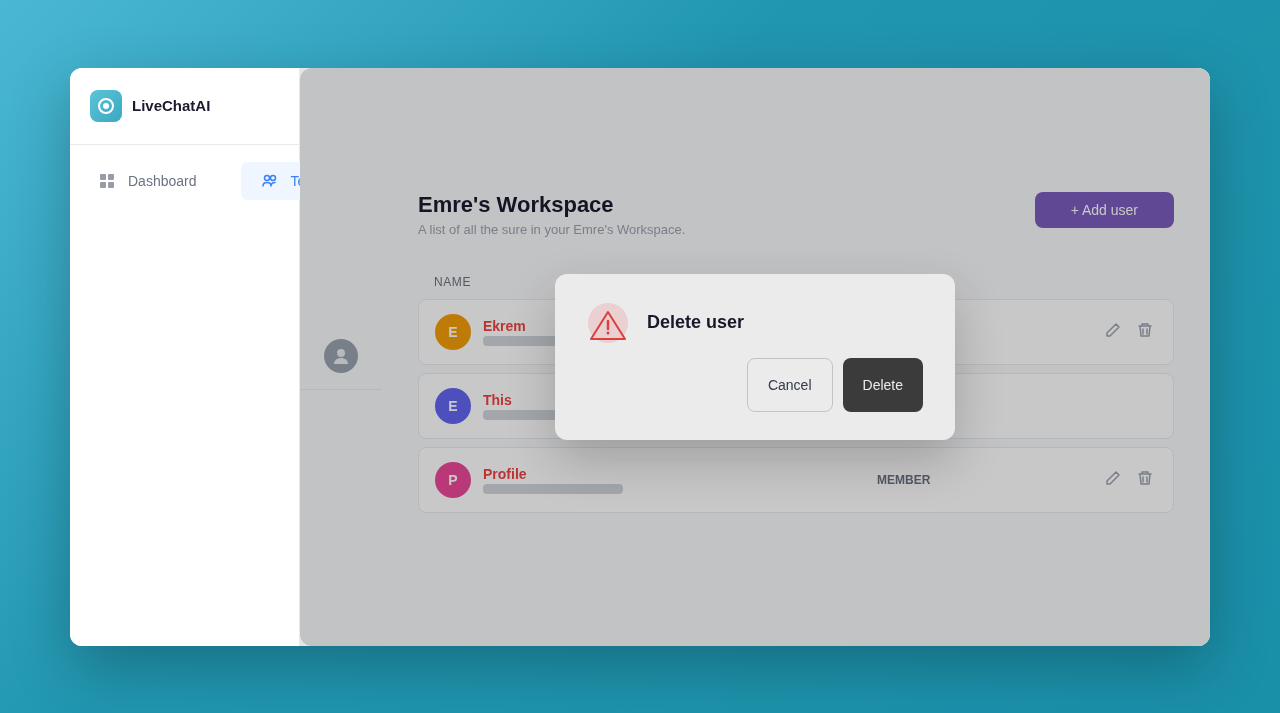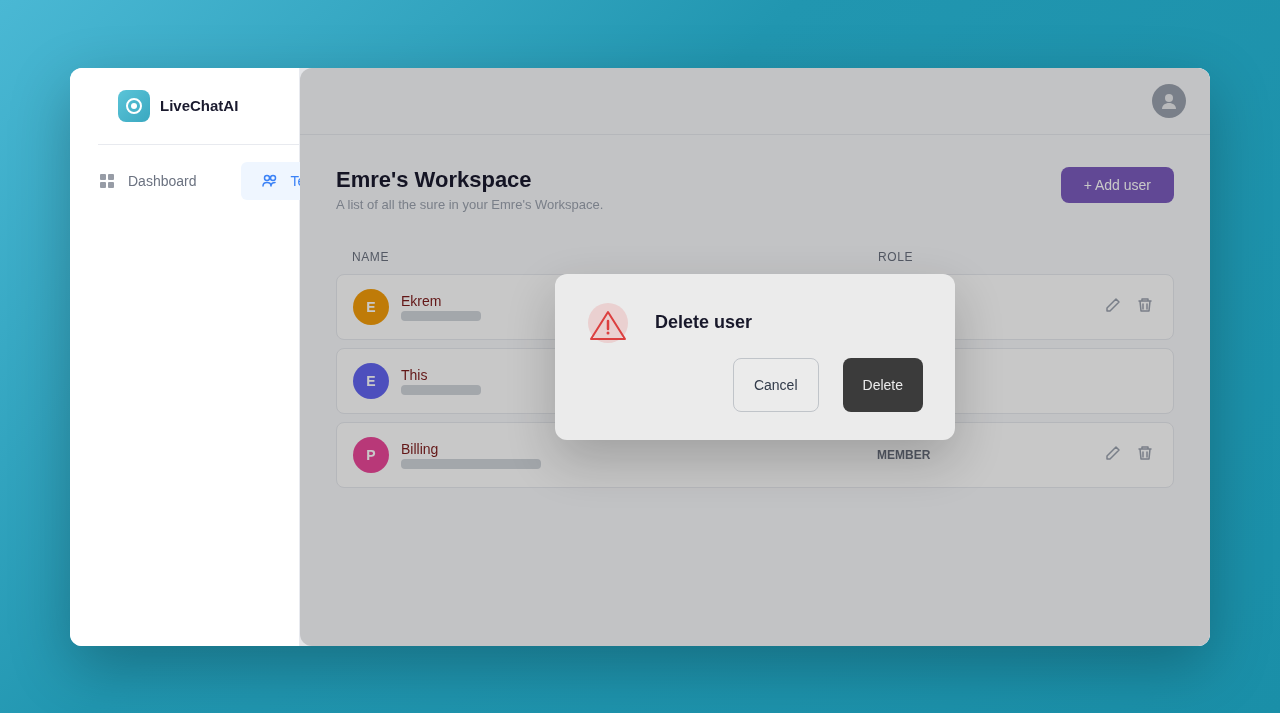--- a/index.html
+++ b/index.html
@@ -36,21 +36,20 @@
       padding: 0;
       flex-shrink: 0;
     }
 
     .sidebar-logo {
       display: flex;
       align-items: center;
       gap: 10px;
       padding: 22px 20px;
       border-bottom: 1px solid #e8eaef;
-      margin-left: 28px;
     }
 
     .logo-icon {
       width: 32px;
       height: 32px;
       background: linear-gradient(135deg, #5bc4d8, #3aa8c0);
       border-radius: 8px;
       display: flex;
       align-items: center;
       justify-content: center;
@@ -98,23 +97,24 @@
       align-items: center;
       justify-content: center;
       flex-shrink: 0;
     }
 
     
     .main-content {
       flex: 1;
       background: #f8f9fc;
       display: flex;
-      flex-direction: column;
+      flex-direction: row;
       position: relative;
       filter: brightness(0.92);
+      align-items: center;
     }
 
     .main-header {
       display: flex;
       align-items: center;
       justify-content: flex-end;
       padding: 16px 24px;
       background: #f8f9fc;
       border-bottom: 1px solid #e8eaef;
     }
@@ -158,21 +158,21 @@
     }
 
     .add-user-btn {
       display: flex;
       align-items: center;
       gap: 6px;
       background: #7c5cbf;
       color: white;
       border: none;
       border-radius: 8px;
-      padding: 10px 23px;
+      padding: 10px 36px;
       font-size: 14px;
       font-weight: 500;
       cursor: pointer;
     }
 
     .table-header {
       display: grid;
       grid-template-columns: 1fr 200px 80px;
       padding: 10px 16px;
       font-size: 12px;
@@ -207,22 +207,22 @@
       align-items: center;
       justify-content: center;
       color: white;
       font-size: 14px;
       font-weight: 600;
       flex-shrink: 0;
     }
 
     .user-info-name {
       font-size: 14px;
-      font-weight: 400;
-      color: #7f1d1d;
+      font-weight: 700;
+      color: #ef4444;
       margin-bottom: 2px;
     }
 
     .user-info-email {
       height: 10px;
       background: #d1d5db;
       border-radius: 4px;
     }
 
     .role-badge {
@@ -263,21 +263,21 @@
       background: white;
       border-radius: 12px;
       padding: 28px 32px;
       width: 400px;
       box-shadow: 0 20px 50px rgba(0,0,0,0.2);
     }
 
     .modal-header {
       display: flex;
       align-items: center;
-      gap: 26px;
+      gap: 18px;
       margin-bottom: 14px;
     }
 
     .warning-icon {
       width: 42px;
       height: 42px;
       flex-shrink: 0;
     }
 
     .modal-title {
@@ -289,21 +289,21 @@
     .modal-body {
       font-size: 14px;
       color: #6b7280;
       line-height: 1.6;
       margin-bottom: 24px;
       padding-left: 56px;
     }
 
     .modal-actions {
       display: flex;
-      gap: 24px;
+      gap: 10px;
       justify-content: flex-end;
     }
 
     .btn-cancel {
       background: white;
       border: 1px solid #d1d5db;
       color: #374151;
       border-radius: 8px;
       padding: 9px 20px;
       font-size: 14px;
@@ -424,21 +424,21 @@
           </div>
         </div>
         <div class="role-badge">OWNER</div>
         <div class="row-actions"></div>
       </div>
 
       <div class="table-row">
         <div class="user-cell">
           <div class="user-avatar-small" style="background:#ec4899;">P</div>
           <div>
-            <div class="user-info-name">Billing</div>
+            <div class="user-info-name">Profile</div>
             <div class="user-info-email" style="width:140px;"></div>
           </div>
         </div>
         <div class="role-badge">MEMBER</div>
         <div class="row-actions">
           <button class="action-btn">
             <svg width="16" height="16" viewBox="0 0 16 16" fill="none">
               <path d="M11 2l3 3-9 9H2v-3L11 2z" stroke="#9ca3af" stroke-width="1.5" fill="none" stroke-linejoin="round"></path>
             </svg>
           </button>

